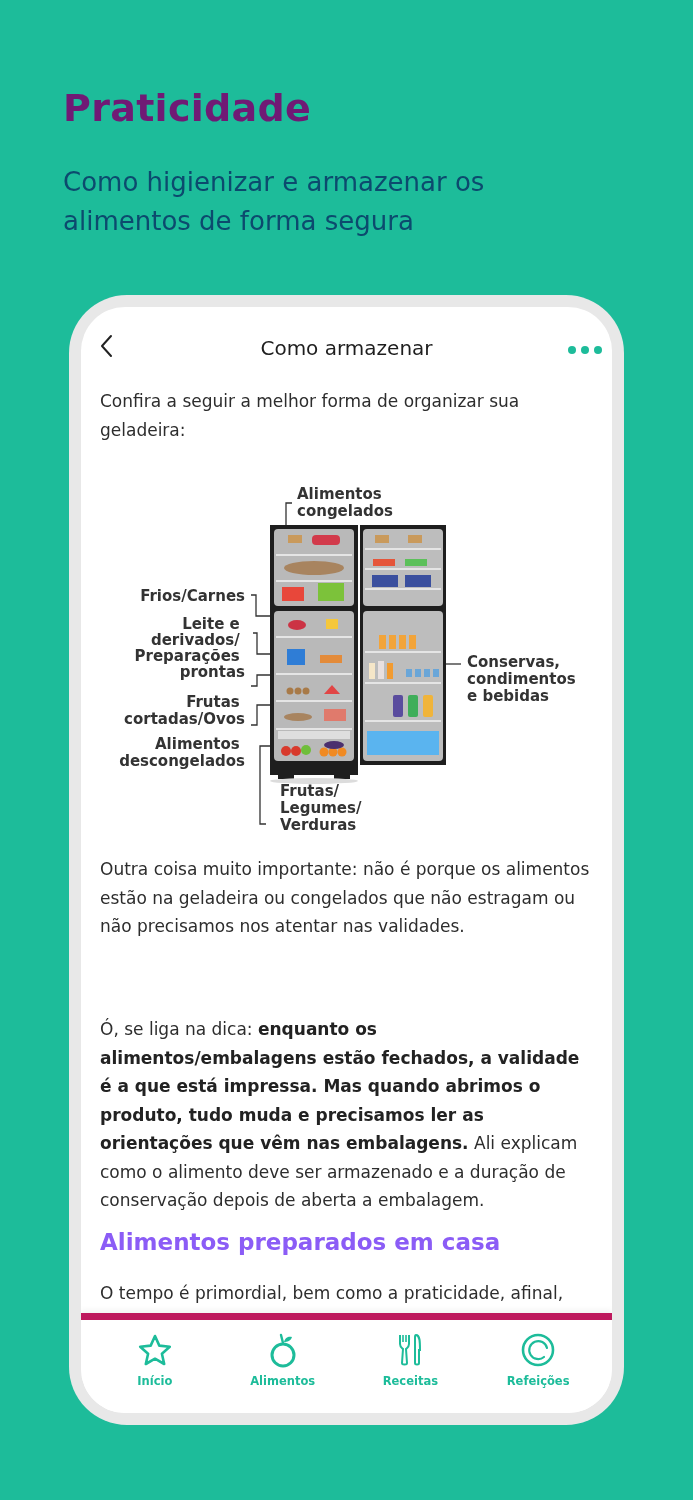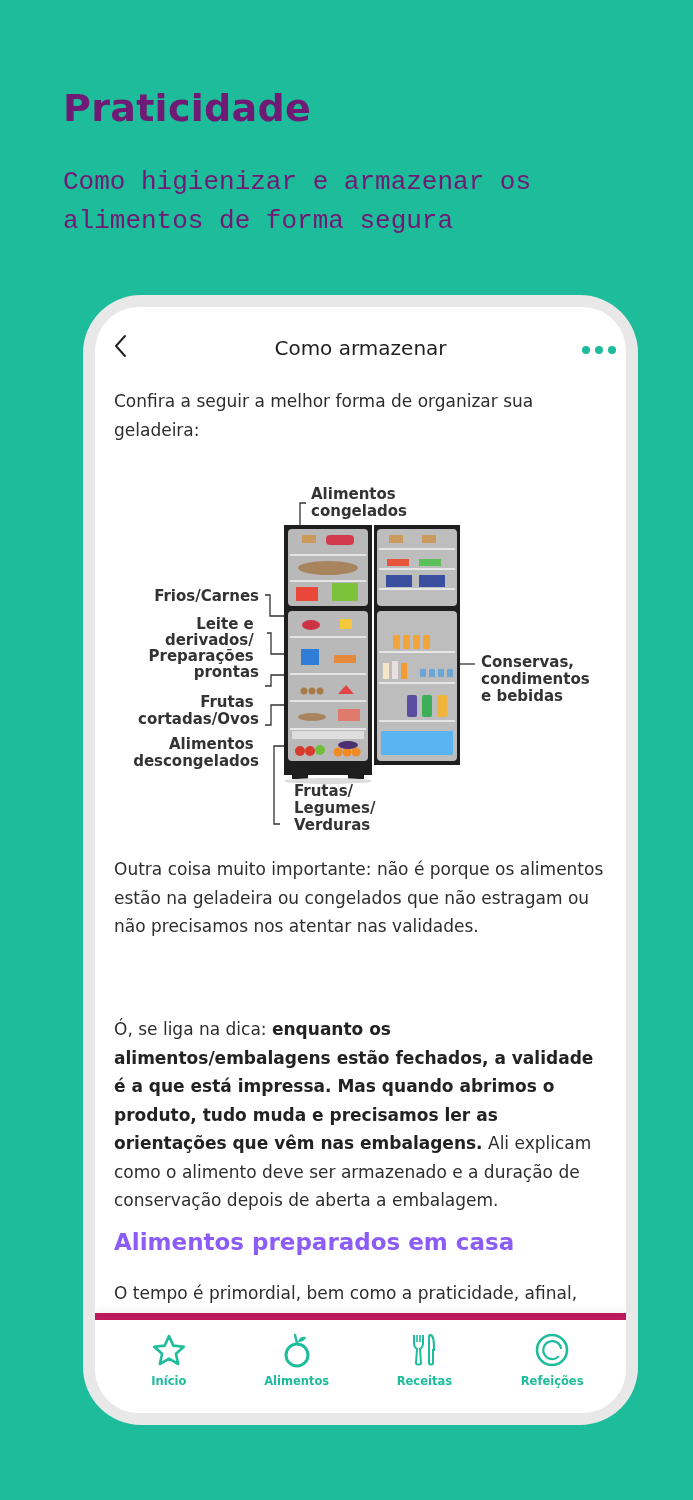--- a/index.html
+++ b/index.html
@@ -8,25 +8,25 @@
     background: #1dbc9a;
     font-family: "DejaVu Sans", "Liberation Sans", sans-serif;
     position: relative;
   }
   .hero-title {
     position: absolute; left: 63px; top: 86px;
     color: #701a75; font-weight: bold; font-size: 38px; letter-spacing: 0.3px;
   }
   .hero-subtitle {
     position: absolute; left: 63px; top: 163px; width: 520px;
-    color: #701a75; font-size: 26px; line-height: 39px; font-family: Liberation Mono, monospace;
+    color: #0c4a6e; font-size: 26px; line-height: 39px;
   }
   .phone-frame {
     position: absolute; left: 69px; top: 295px; width: 555px; height: 1130px;
-    background: #e8e8e8; border-radius: 58px; margin-left: 14px;
+    background: #e8e8e8; border-radius: 58px;
   }
   .phone-screen {
     position: absolute; left: 12px; top: 12px; width: 531px; height: 1106px;
     background: #ffffff; border-radius: 44px; overflow: hidden;
   }
   .app-header {
     position: absolute; left: 0; top: 0; width: 100%; height: 80px;
   }
   .back-btn {
     position: absolute; left: 14px; top: 25px; width: 24px; height: 28px;

